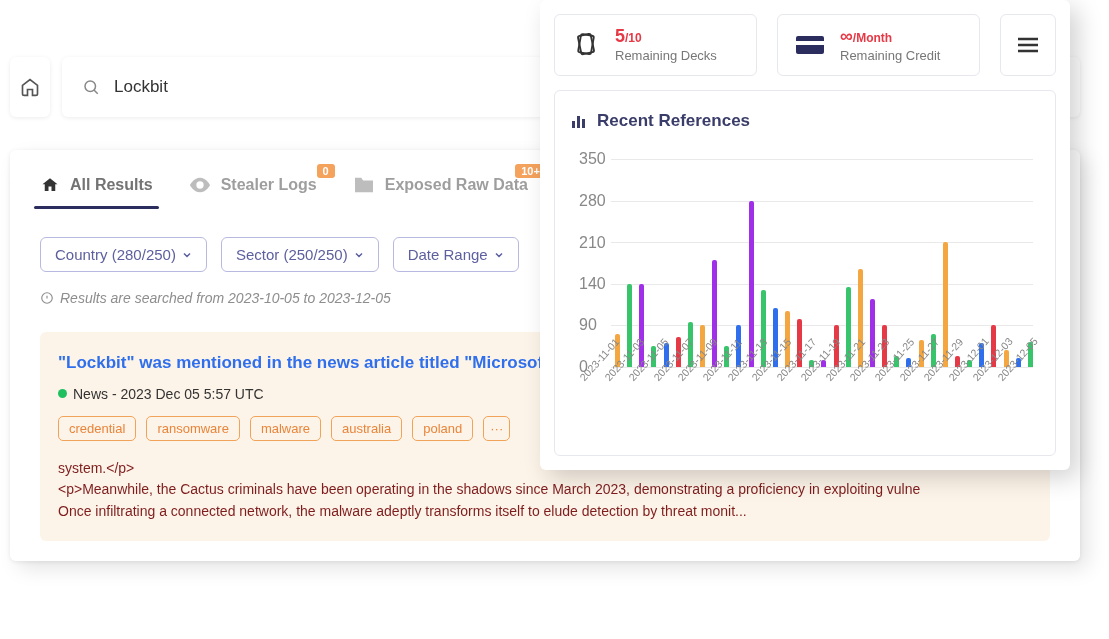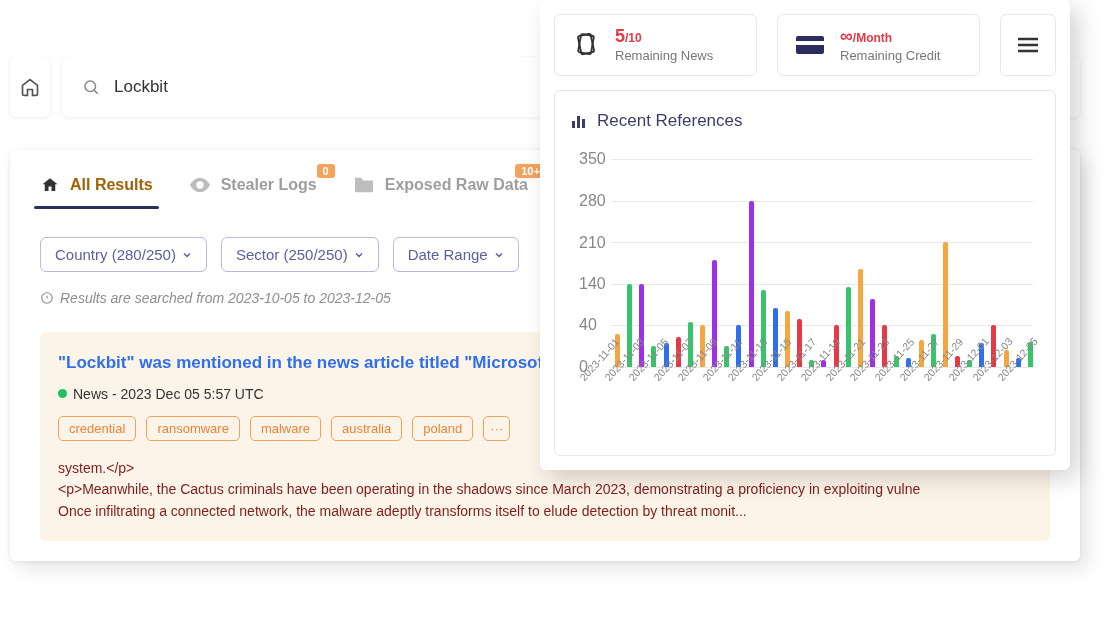--- a/index.html
+++ b/index.html
@@ -5,21 +5,21 @@
 *{box-sizing:border-box;margin:0;padding:0;font-family:-apple-system,BlinkMacSystemFont,"Segoe UI",Arial,sans-serif}
 body{background:#fff;width:1109px;height:639px;position:relative;overflow:hidden}
 .left-panel{position:absolute;left:10px;top:57px;width:1070px;background:#fff;border-radius:6px;box-shadow:8px 8px 20px rgba(0,0,0,.1)}
 .topbar{display:flex;gap:12px;align-items:center;padding:0 0 14px 0}
 .home-btn{width:40px;height:60px;display:flex;align-items:center;justify-content:center;background:#fff;border-radius:6px;box-shadow:0 1px 4px rgba(0,0,0,.08);cursor:pointer}
 .search-box{flex:1;height:60px;display:flex;align-items:center;gap:14px;padding:0 20px;background:#fff;border-radius:6px;box-shadow:0 1px 4px rgba(0,0,0,.08)}
 .search-box input{border:0;outline:0;font-size:17px;flex:1;color:#333}
 .content-card{background:#fff;border-radius:6px;box-shadow:0 1px 4px rgba(0,0,0,.08);padding:20px 30px}
 .tabs{display:flex;gap:36px;border-bottom:1px solid transparent}
 .tab{display:flex;align-items:center;gap:10px;padding:6px 0 14px;color:#9e9e9e;font-size:16px;font-weight:600;cursor:pointer;position:relative}
-.tab.active{color:#a16207}
+.tab.active{color:#737373}
 .tab-underline{position:absolute;bottom:-1px;left:-6px;right:-6px;height:3px;background:#2b2d5e;border-radius:2px}
 .badge{position:absolute;top:-6px;right:-18px;background:#f5a25d;color:#fff;font-size:11px;font-weight:700;padding:1px 6px;border-radius:3px}
 .filters{display:flex;flex-wrap:wrap;gap:14px;margin-top:28px}
 .filter-btn{display:flex;align-items:center;gap:6px;padding:8px 14px;border:1.5px solid #b8b9e0;border-radius:6px;color:#5d5f9e;font-size:15px;background:#fff;cursor:pointer}
 .info-row{display:flex;align-items:center;gap:6px;color:#8e8e8e;font-style:italic;font-size:14px;margin-top:18px}
 .result{background:#fdf4e9;border-radius:6px;padding:18px;margin-top:26px}
 .result-title{color:#2f6fed;font-size:17px;font-weight:600;line-height:1.5}
 .meta{display:flex;align-items:center;gap:6px;margin-top:10px;color:#333;font-size:14px}
 .dot{width:9px;height:9px;border-radius:50%;background:#20c060}
 .tag-row{display:flex;gap:10px;margin-top:14px;flex-wrap:wrap}
@@ -27,21 +27,21 @@
 .tag.more{padding:4px 6px}
 .snippet{margin-top:17px;color:#7f1d1d;font-size:14px;line-height:1.55}
 .right-panel{position:absolute;left:540px;top:0;width:530px;background:#fff;border-radius:6px;box-shadow:8px 8px 24px rgba(0,0,0,.18);padding:14px}
 .stat-row{display:flex;gap:20px}
 .stat-card{flex:1;display:flex;align-items:center;gap:14px;border:1.5px solid #e7e7ee;border-radius:6px;padding:12px 16px}
 .stat-card.menu{flex:0 0 56px;justify-content:center;cursor:pointer}
 .stat-val{color:#e63946;font-size:18px;font-weight:700;line-height:1}
 .stat-sub{color:#e63946;font-size:12px;font-weight:600}
 .stat-label{color:#777;font-size:13px;margin-top:2px}
 .chart-card{border:1.5px solid #e7e7ee;border-radius:6px;margin-top:14px;padding:20px 16px 16px}
-.chart-title{display:flex;align-items:center;gap:10px;color:#3a3d6a;font-size:17px;font-weight:400}
+.chart-title{display:flex;align-items:center;gap:10px;color:#3a3d6a;font-size:17px;font-weight:700}
 .chart{position:relative;height:280px;margin-top:28px;margin-left:8px}
 .grid-line{position:absolute;left:32px;right:6px;height:1px;background:#e9e9e9}
 .y-lab{position:absolute;left:0;font-size:16px;color:#888;transform:translateY(-50%)}
 .bars{position:absolute;left:36px;right:6px;bottom:72px;top:0;display:flex;align-items:flex-end;justify-content:space-between}
 .bar{width:5px;border-radius:2px 2px 0 0}
 .x-labs{position:absolute;left:36px;right:6px;bottom:0;height:70px}
 .x-lab{position:absolute;bottom:0;font-size:10.5px;color:#888;transform:rotate(-48deg);transform-origin:left top;white-space:nowrap}
 .ico{flex-shrink:0}
 </style>
 </head>
@@ -142,21 +142,21 @@
 
 <div class="right-panel">
   <div class="stat-row">
     <div class="stat-card">
       <svg class="ico" width="30" height="26" viewBox="0 0 32 28" fill="none" stroke="#333" stroke-width="2">
           <rect x="9" y="3" width="14" height="20" rx="2" transform="rotate(-12 16 13)"></rect>
           <rect x="9" y="3" width="14" height="20" rx="2" transform="rotate(10 16 13)"></rect>
         </svg>
       <div>
         <div><span class="stat-val">5</span><span class="stat-sub">/10</span></div>
-        <div class="stat-label">Remaining News</div>
+        <div class="stat-label">Remaining Decks</div>
       </div>
     </div>
     <div class="stat-card">
       <svg class="ico" width="32" height="24" viewBox="0 0 32 24" fill="#2b2d5e">
           <rect x="2" y="3" width="28" height="18" rx="2"></rect>
           <rect x="2" y="8" width="28" height="4" fill="#fff"></rect>
         </svg>
       <div>
         <div><span class="stat-val">∞</span><span class="stat-sub">/Month</span></div>
         <div class="stat-label">Remaining Credit</div>
@@ -175,21 +175,21 @@
           <rect x="1" y="8" width="3" height="7"></rect>
           <rect x="6" y="3" width="3" height="12"></rect>
           <rect x="11" y="6" width="3" height="9"></rect>
         </svg>
       <span>Recent References</span>
     </div>
     <div class="chart" id="chart">
         <div class="grid-line" style="top: 208px;"></div>
         <div class="y-lab" style="top: 208px;">0</div>
         <div class="grid-line" style="top: 166.4px;"></div>
-        <div class="y-lab" style="top: 166.4px;">40</div>
+        <div class="y-lab" style="top: 166.4px;">90</div>
         <div class="grid-line" style="top: 124.8px;"></div>
         <div class="y-lab" style="top: 124.8px;">140</div>
         <div class="grid-line" style="top: 83.2px;"></div>
         <div class="y-lab" style="top: 84px;">210</div>
         <div class="grid-line" style="top: 41.6px;"></div>
         <div class="y-lab" style="top: 41.6px;">280</div>
         <div class="grid-line" style="top: 0px;"></div>
         <div class="y-lab" style="top: 0px;">350</div>
         <div class="bars">
           <div class="bar" style="height: 32.6857px; background: rgb(244, 167, 65);"></div>

